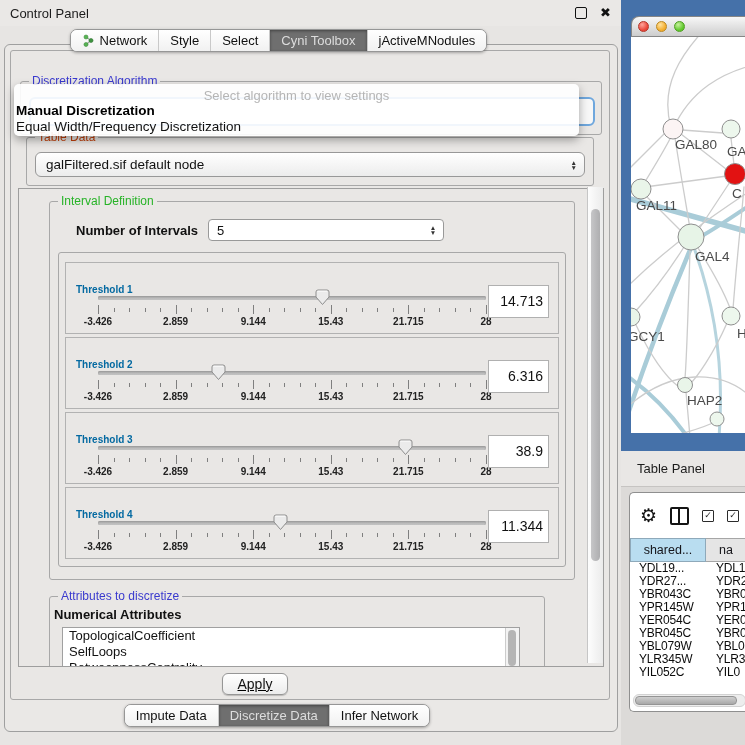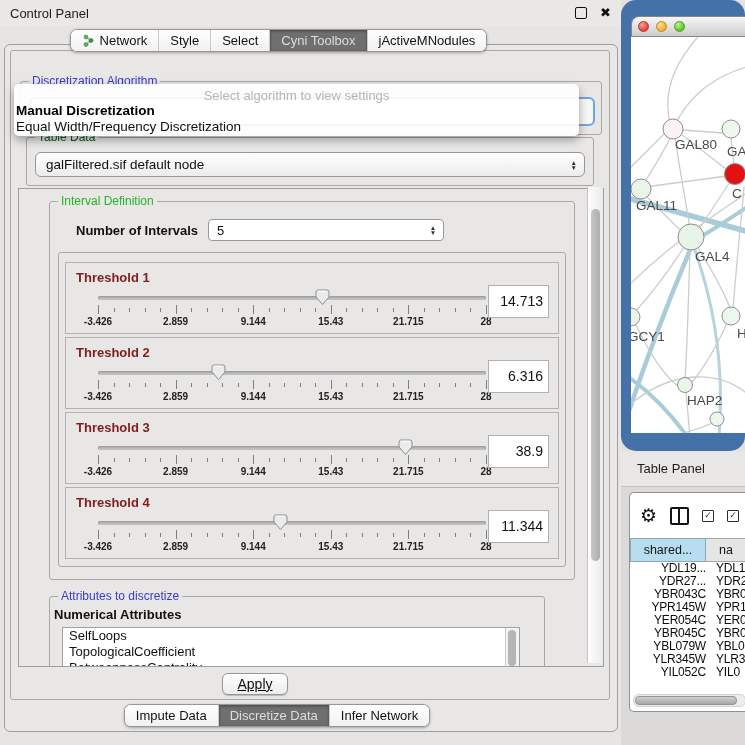--- a/index.html
+++ b/index.html
@@ -15,21 +15,21 @@
   .seg{display:flex;background:#fdfdfd;border:1px solid #969696;border-radius:7px;overflow:hidden;
        box-shadow:0 1px 3px rgba(0,0,0,.3);transform:translateX(-52px);margin-left:40px;}
   .seg .tab{padding:3px 11px;font-size:13px;color:#111;display:flex;align-items:center;gap:5px;background:linear-gradient(#ffffff,#f1f1f1);}
   .seg .tab + .tab{border-left:1px solid #c9c9c9;}
   .seg .tab.sel{background:#6f6f6f;color:#dddddd;box-shadow:inset 0 1px 3px rgba(0,0,0,.4);}
   .tabicon svg{display:block;}
   .outer{position:absolute;left:4px;top:44px;width:612px;height:686px;border:1px solid #9f9f9f;border-radius:6px;background:#eae8e6;}
   .inner{position:absolute;left:5px;top:5px;width:598px;height:648px;border:1px solid #a8a8a8;border-radius:3px;background:#e9e7e5;}
   .group{position:relative;border:1px solid #a8a8a8;border-radius:3px;}
   .gtitle{position:absolute;top:-8px;left:8px;background:#e9e7e5;padding:0 3px;font-size:12px;}
-  .t-blue{color:#3a3ace;} .t-green{color:#27b327;} .t-dark{color:#14532d;}
+  .t-blue{color:#3a3ace;} .t-green{color:#27b327;} .t-dark{color:#c2410c;}
   .algo-group{position:absolute;left:9px;top:30px;width:580px;height:52px;}
   .ghost-combo{position:absolute;left:8px;top:15px;width:562px;height:25px;border:2px solid #6fa7dd;border-radius:6px;background:#f7f7f7;}
   .popup{position:absolute;left:14px;top:84px;width:565px;height:52px;z-index:10;background:rgba(255,255,255,.9);
          border-radius:5px;box-shadow:0 4px 10px rgba(0,0,0,.35);}
   .popup-prompt{position:absolute;top:4px;left:0;width:100%;text-align:center;color:#b5b5b5;font-size:13px;}
   .popup-opt1{position:absolute;left:2px;top:19px;font-size:13.5px;font-weight:700;color:#000;}
   .popup-opt2{position:absolute;left:2px;top:35px;font-size:13.5px;color:#111;}
   .td-group{position:absolute;left:15px;top:86px;width:566px;height:47px;}
   .combo{position:absolute;left:8px;top:14px;width:550px;height:25px;border:1px solid #989898;border-radius:6px;
          background:linear-gradient(#ffffff,#ececec);display:flex;align-items:center;box-sizing:border-box;}
@@ -38,21 +38,21 @@
   .scrollpane{position:absolute;left:7px;top:137px;width:584px;height:477px;border:1px solid #9e9e9e;background:#e9e7e5;overflow:hidden;}
   .vsb{position:absolute;right:0;top:0;bottom:0;width:15px;background:linear-gradient(90deg,#fdfdfd,#ebebeb);border-left:1px solid #c6c6c6;}
   .vsb .vthumb{position:absolute;left:3px;top:22px;width:9px;height:352px;border-radius:5px;background:linear-gradient(90deg,#c6c6c8,#aeaeb0);}
   .interval-group{margin:12px 0 0 30px;width:524px;background:#e9e7e5;}
   .noi-row{display:flex;align-items:center;margin:17px 0 11px 26px;}
   .noi-label{font-size:13px;font-weight:700;color:#111;}
   .spinner{margin-left:10px;width:236px;height:22px;border:1px solid #999;border-radius:4px;background:#fff;display:flex;align-items:center;box-sizing:border-box;}
   .spinner .spv{flex:1;padding-left:8px;font-size:13px;color:#111;}
   .thr-group{margin:4px 8px 12px 8px;position:relative;border:1px solid #a8a8a8;border-radius:3px;padding:9px 6px 4px 6px;}
   .tpanel{position:relative;height:70px;border:1px solid #b2b2b2;background:#e9e7e5;margin-bottom:3px;}
-  .tlabel{position:absolute;left:10px;top:7px;font-size:13px;font-weight:700;color:#7f1d1d;}
+  .tlabel{position:absolute;left:10px;top:21px;font-size:10px;font-weight:700;color:#0369a1;}
   .slider-zone{position:absolute;left:32px;right:72px;top:26px;height:42px;}
   .track{position:absolute;left:0;right:0;top:7px;height:4px;border-radius:3px;background:linear-gradient(#9d9d9d,#cfcfcf);box-shadow:inset 0 0 1px #7d7d7d;}
   .thumb{position:absolute;top:0;width:15px;height:17px;margin-left:-7px;}
   .ticks{position:absolute;left:0;right:0;top:16px;height:9px;}
   .tick{position:absolute;top:3px;width:1px;height:4px;background:#7f7f7f;}
   .tick.major{top:0;height:9px;}
   .ticklabels{position:absolute;left:0;right:0;top:27px;height:12px;}
   .ticklabel{position:absolute;transform:translateX(-50%);font-size:10px;font-weight:700;color:#222;white-space:nowrap;}
   .tvalue{position:absolute;right:9px;top:22px;width:54px;height:31px;line-height:31px;border:1px solid #b0b0b0;background:#fff;
           font-size:14px;color:#111;text-align:right;padding-right:5px;}
@@ -61,21 +61,21 @@
   .listbox{margin-left:12px;width:456px;height:47px;position:relative;background:#fff;border:1px solid #a0a0a0;overflow:hidden;}
   .litem{padding-left:6px;line-height:16px;font-size:13px;color:#111;white-space:nowrap;}
   .lb-scroll{position:absolute;right:0;top:0;bottom:0;width:13px;background:#f3f3f3;border-left:1px solid #cccccc;}
   .lb-thumb{position:absolute;left:2px;top:2px;width:8px;height:36px;border-radius:4px;background:#b5b5b5;}
   .apply-row{position:absolute;left:0;right:0;top:622px;display:flex;justify-content:center;text-decoration:underline;}
   .apply-btn{transform:translateX(-55px);padding:2px 14px;font-size:14px;color:#111;border:1px solid #969696;border-radius:6px;
              background:linear-gradient(#ffffff,#ececec);box-shadow:0 1px 1px rgba(0,0,0,.2);}
   .bottom-tabbar{position:absolute;left:0;bottom:4px;width:100%;display:flex;justify-content:center;}
   .bottom-tabbar .seg{transform:translateX(-54px);}
   
-  .net-frame{position:absolute;left:621px;top:0;width:124px;height:451px;background:#4571a9;border-radius:15px;}
+  .net-frame{position:absolute;left:621px;top:0;width:124px;height:451px;background:#4571a9;}
   .mac-title{position:absolute;left:10px;top:16px;width:114px;height:21px;background:linear-gradient(#f7f7f7,#cdcdcd);
              border:1px solid #868686;border-right:none;border-radius:8px 0 0 0;box-sizing:border-box;
              display:flex;align-items:center;gap:7px;padding-left:6px;}
   .light{width:11px;height:11px;border-radius:50%;box-sizing:border-box;}
   .lr{background:radial-gradient(circle at 35% 30%,#ffa49b,#ea4639 65%);border:1px solid #b23529;}
   .ly{background:radial-gradient(circle at 35% 30%,#ffe3a0,#f3ad2d 65%);border:1px solid #bb871f;}
   .lg{background:radial-gradient(circle at 35% 30%,#c8f19e,#5fc82c 65%);border:1px solid #4f9e22;}
   .canvas{position:absolute;left:10px;top:37px;width:114px;height:396px;background:#fff;overflow:hidden;}
   .dock{position:absolute;left:621px;top:451px;width:124px;height:294px;background:#dcdad8;}
   .dock-header{height:35px;background:#e9e7e5;border-bottom:1px solid #c6c4c2;display:flex;align-items:center;
@@ -85,21 +85,21 @@
   .twbar{height:45px;display:flex;align-items:center;gap:13px;padding-left:10px;}
   .gear{font-size:19px;color:#111;font-family:"DejaVu Sans",sans-serif;line-height:19px;}
   .spliticon{width:15px;height:14px;border:2px solid #141414;border-radius:2px;position:relative;}
   .spliticon::after{content:"";position:absolute;left:6px;top:0;bottom:0;width:2px;background:#141414;}
   .cbicon{width:10px;height:10px;border:1.5px solid #2b2b2b;border-radius:1px;font-size:9px;line-height:9px;text-align:center;color:#2b2b2b;}
   .thead{display:flex;height:24px;}
   .hc1{width:76px;background:#b9ddf0;border:1px solid #8ea9ba;box-sizing:border-box;text-align:center;line-height:22px;font-size:12.5px;color:#15151a;}
   .hc2{flex:1;background:#e5e5e5;border-top:1px solid #a6a6a6;border-bottom:1px solid #a6a6a6;padding-left:13px;line-height:22px;font-size:12.5px;color:#15151a;}
   .tbody{height:120px;overflow:hidden;}
   .trow{display:flex;height:13px;line-height:13px;font-size:12px;color:#0c0c0c;letter-spacing:-.2px;}
-  .trow .c1{width:76px;padding-left:9px;box-sizing:border-box;white-space:nowrap;overflow:hidden;text-align:right;}
+  .trow .c1{width:76px;padding-left:9px;box-sizing:border-box;white-space:nowrap;overflow:hidden;}
   .trow .c2{flex:1;padding-left:10px;white-space:nowrap;overflow:hidden;}
   .hscroll{position:absolute;left:3px;right:0;bottom:4px;height:11px;background:#ededed;border:1px solid #d2d2d2;border-radius:6px;}
   .hthumb{position:absolute;left:1px;top:1px;height:7px;width:100px;border-radius:4px;background:linear-gradient(#cfcfcf,#a8a8a8);border:1px solid #949494;}
 </style>
 </head>
 <body>
 
 <div class="cp">
   <div class="cp-titlebar">
     <span>Control Panel</span>
@@ -332,22 +332,22 @@
                 </div>
               </div>
           </div>
         </div>
 
         <div class="group attr-group">
           <span class="gtitle t-blue">Attributes to discretize</span>
           <div class="attr-label">Numerical Attributes</div>
           <div class="listbox">
             <div id="attr-items">
+                <div class="litem">TopologicalCoefficient</div>
                 <div class="litem">SelfLoops</div>
-                <div class="litem">TopologicalCoefficient</div>
                 <div class="litem">BetweennessCentrality</div>
               </div>
             <div class="lb-scroll">
                 <div class="lb-thumb"></div>
               </div>
           </div>
         </div>
       </div>
 
       <div class="apply-row">

